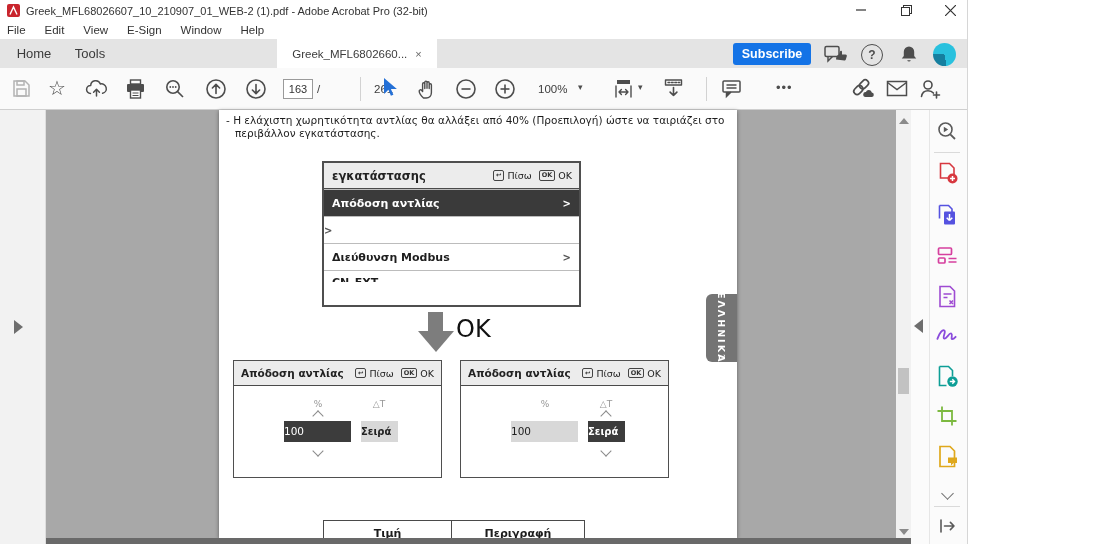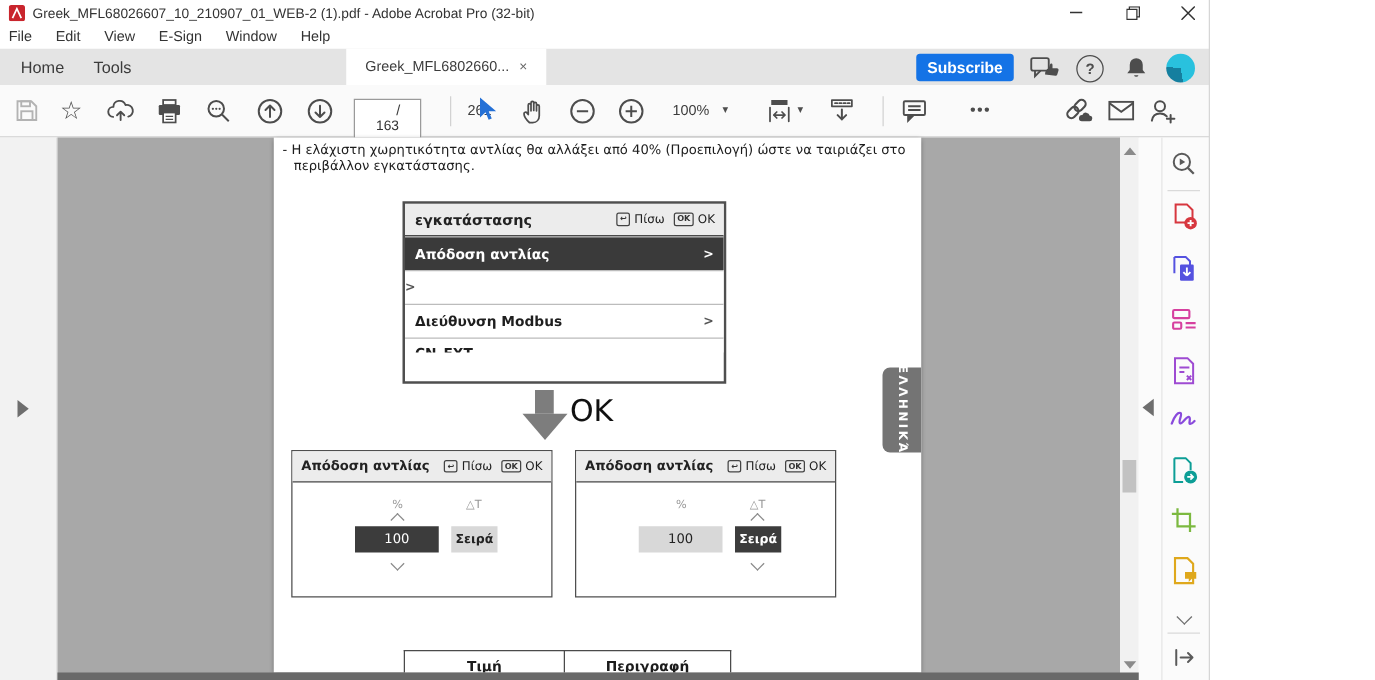--- a/index.html
+++ b/index.html
@@ -16,21 +16,21 @@
   #tabbar{left:0;top:39px;width:968px;height:29px;background:#e4e4e4;}
   .navtab{top:39px;height:29px;display:flex;align-items:center;justify-content:center;font-size:13px;color:#3b3b3b;}
   .doctab{top:39px;height:29px;display:flex;align-items:center;justify-content:center;font-size:11.5px;color:#3c3c3c;box-sizing:border-box;}
   #doc-tab-1{left:123px;width:154px;background:#dcdcdc;border-left:1px solid #c8c8c8;border-right:1px solid #c8c8c8;}
   #doc-tab-2{left:277px;width:160px;background:#ffffff;}
   #subscribe-btn{left:733px;top:43px;width:78px;height:22px;background:#1473e6;border-radius:3px;color:#fff;font-size:12.5px;font-weight:bold;display:flex;align-items:center;justify-content:center;}
   
   #toolbar{left:0;top:68px;width:968px;height:41px;background:#fafafa;border-bottom:1px solid #cfcfcf;box-sizing:content-box;}
   .tbtn{display:flex;align-items:center;justify-content:center;}
   .tsep{top:77px;width:1px;height:24px;background:#d2d2d2;}
-  #page-input{left:283px;top:79px;width:28px;height:18px;border:1px solid #9a9a9a;background:#fff;font-size:11px;text-align:center;font-family:"Liberation Sans",sans-serif;color:#333;padding:12px;}
+  #page-input{left:283px;top:79px;width:28px;height:18px;border:1px solid #9a9a9a;background:#fff;font-size:11px;text-align:center;font-family:"Liberation Sans",sans-serif;color:#333;padding:0;}
   .tb-text{font-size:11.5px;color:#3c3c3c;}
   
   #left-strip{left:0;top:110px;width:46px;height:434px;background:#f2f2f2;border-right:1px solid #dedede;box-sizing:border-box;}
   #canvas{left:46px;top:110px;width:850px;height:434px;background:#a8a8a8;}
   #vscrollbar{left:896px;top:110px;width:15px;height:434px;background:#f1f1f1;}
   #scroll-thumb{left:898px;top:368px;width:11px;height:26px;background:#c2c2c2;}
   #right-gutter{left:911px;top:110px;width:57px;height:434px;background:#fbfbfb;}
   #sidebar-border{left:929px;top:110px;width:1px;height:434px;background:#e6e6e6;}
   .side-icon{left:935px;width:24px;height:24px;display:flex;align-items:center;justify-content:center;}
   .side-div{left:934px;width:26px;height:1px;background:#dadada;}
@@ -56,21 +56,21 @@
   .mrow.cut .lbl{line-height:24px;}
   
   #ok-arrow-shaft{left:209px;top:202px;width:15px;height:19px;background:#7d7d7d;}
   #ok-arrow-head{left:199px;top:221px;border-left:18px solid transparent;border-right:18px solid transparent;border-top:21px solid #7d7d7d;}
   #ok-step-label{left:237px;top:205px;font-size:24px;color:#111;font-family:"DejaVu Sans",sans-serif;}
   
   .vpanel{top:250px;width:209px;height:118px;border:1.5px solid #4f4f4f;background:#fff;box-sizing:border-box;}
   .vpanel .dev-header{height:25px;}
   .vpanel .dev-title{font-size:10.5px;padding-left:7px;}
   .collbl{position:absolute;width:44px;text-align:center;font-size:9px;color:#979797;}
-  .valbox{position:absolute;height:21px;line-height:21px;text-align:center;font-size:10.5px;}
+  .valbox{position:absolute;height:21px;line-height:21px;font-size:10.5px;}
   .valbox.dark{background:#3c3c3c;color:#fff;}
   .valbox.light{background:#d8d8d8;color:#222;font-weight:bold;}
   .chev{position:absolute;width:7px;height:7px;border-left:1.6px solid #8a8a8a;border-top:1.6px solid #8a8a8a;}
   .chev.up{transform:rotate(45deg);}
   .chev.dn{transform:rotate(225deg);}
   
   #value-table{left:104px;top:410px;border-collapse:collapse;}
   #value-table td{border:1.5px solid #4a4a4a;height:22px;text-align:center;font-weight:bold;font-size:11px;color:#1c1c1c;background:#fff;}
   
   #lang-tab{left:487px;top:184px;width:31px;height:68px;background:#747474;border-radius:6px 0 0 6px;display:flex;align-items:center;justify-content:center;}

